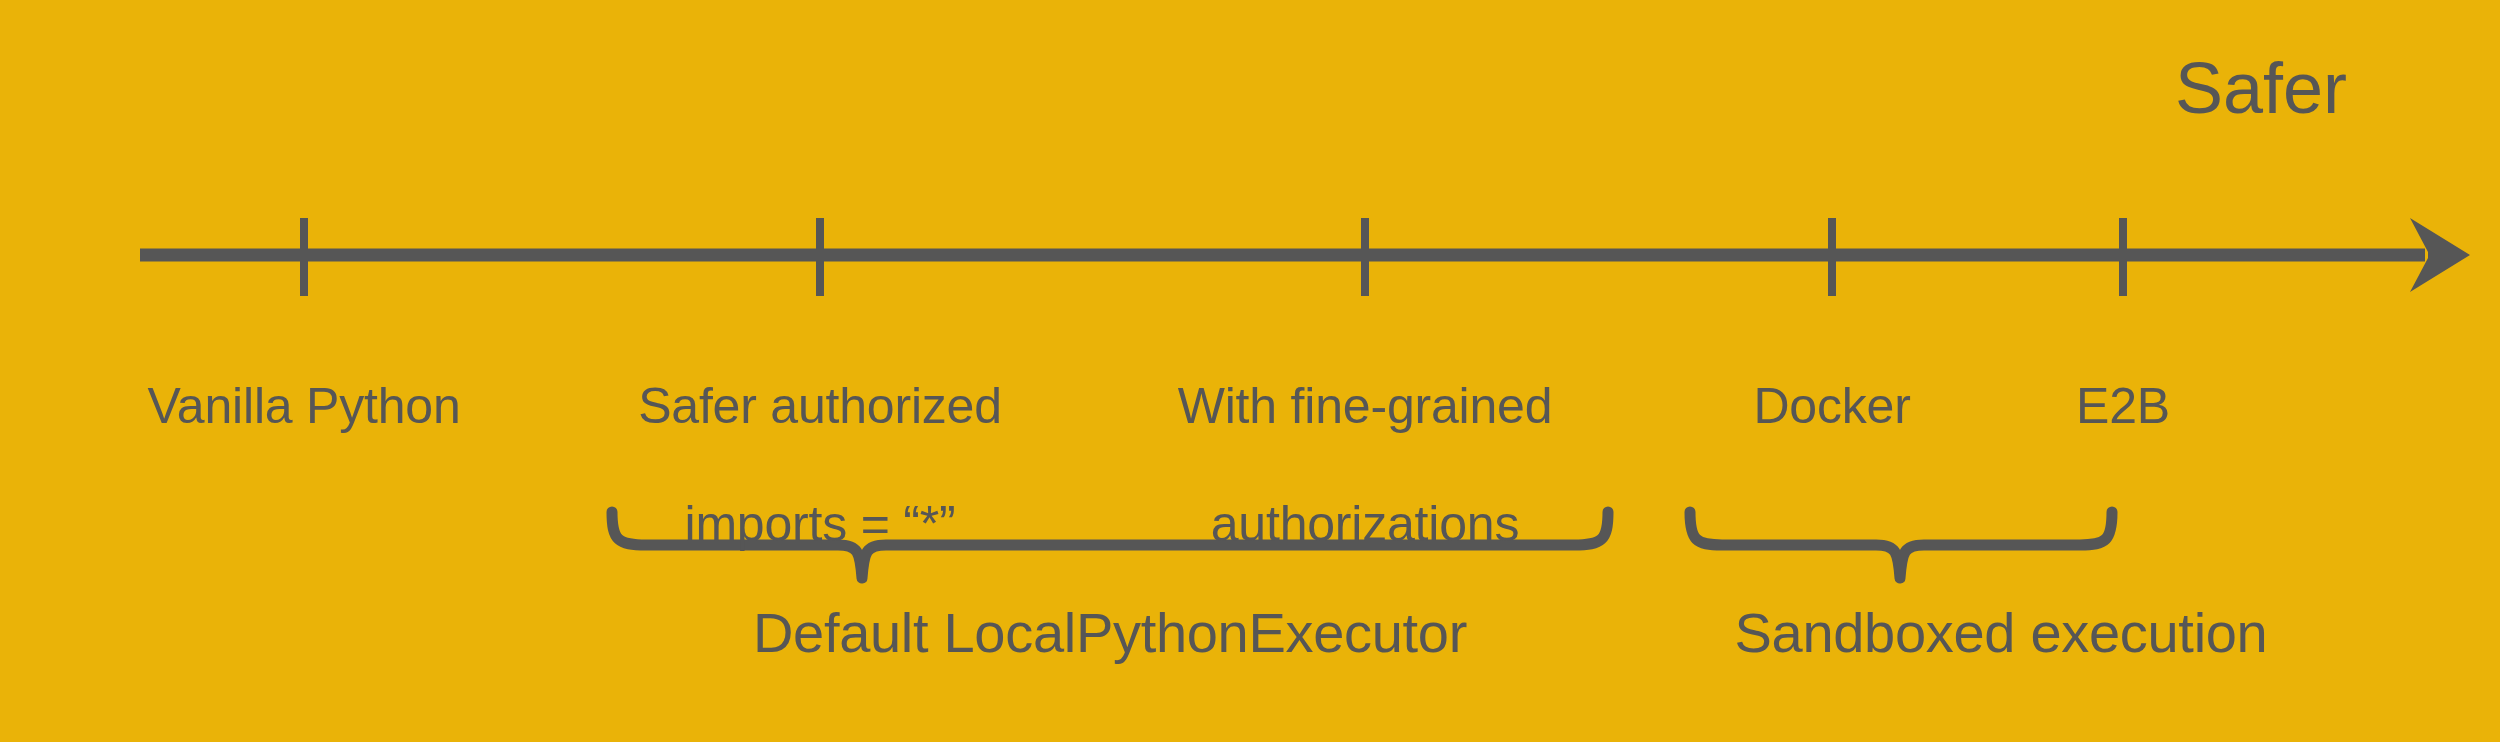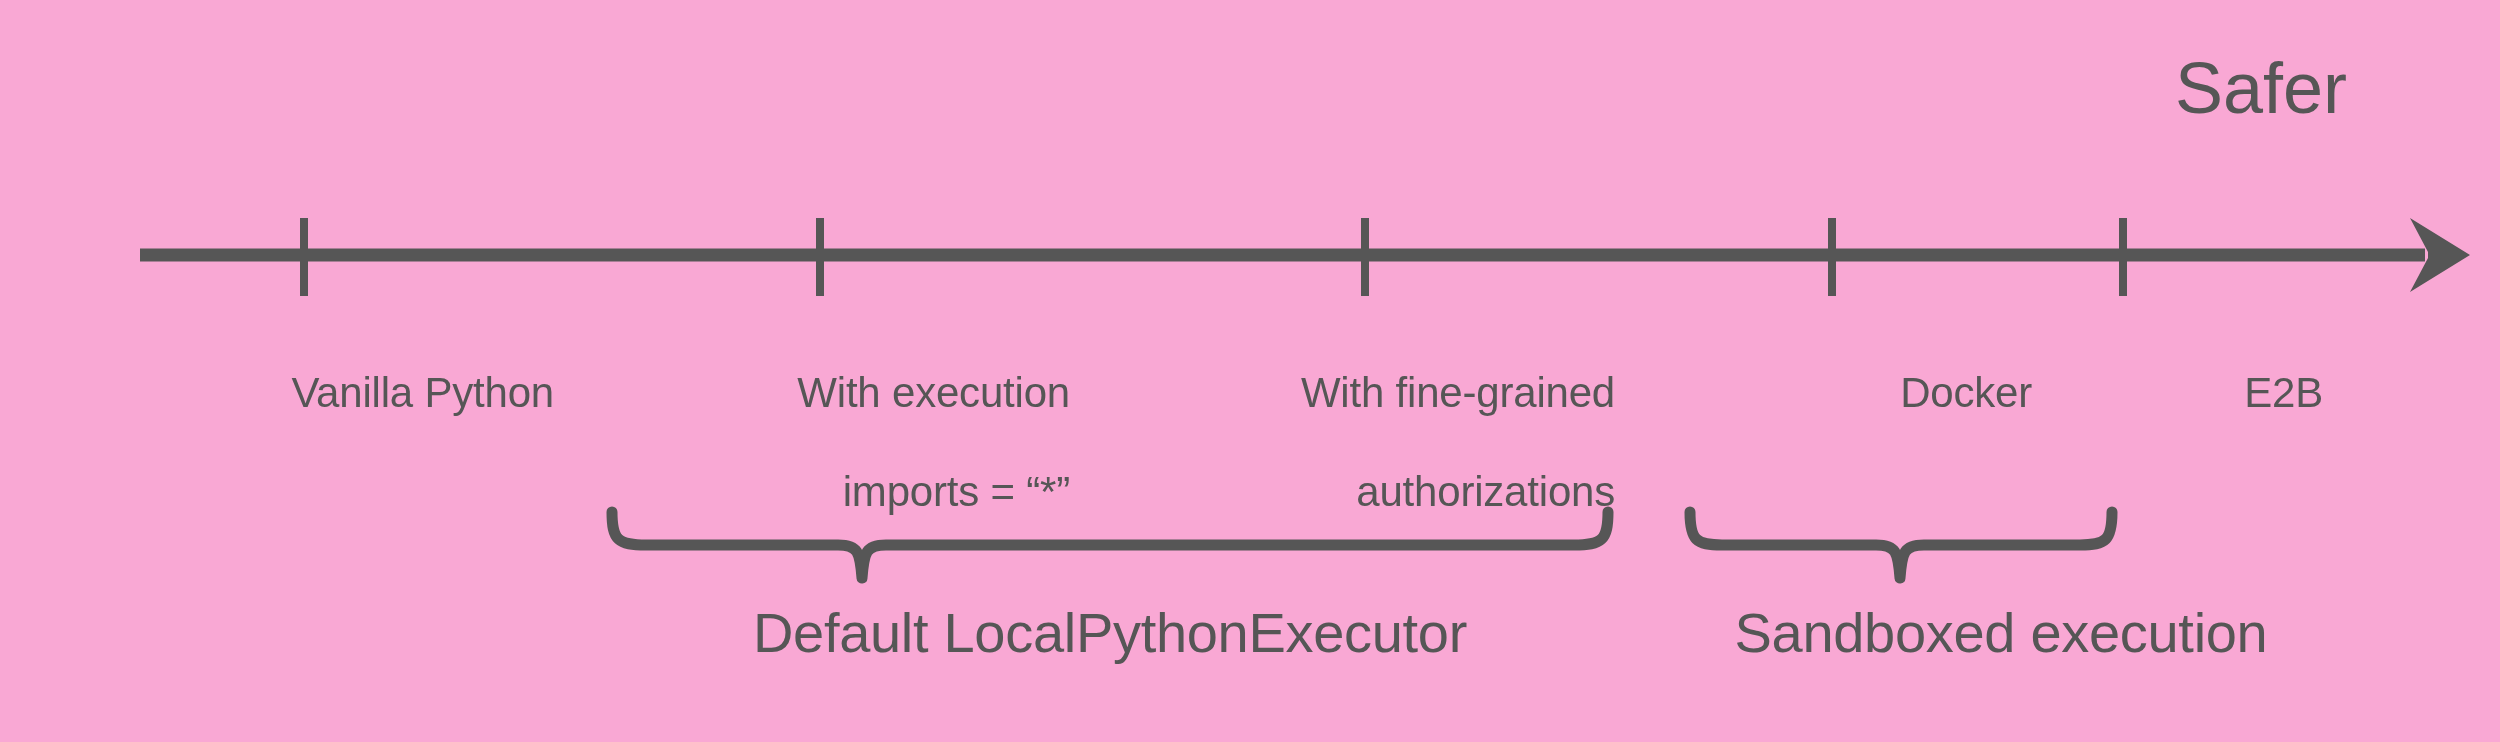--- a/index.html
+++ b/index.html
@@ -4,37 +4,37 @@
 <style>
   html, body {
     margin: 0;
     padding: 0;
     background: #ffffff;
   }
   #canvas {
     position: relative;
     width: 2500px;
     height: 742px;
-    background: #f9a8d4;
+    background: #eab308;
     overflow: hidden;
     font-family: "Liberation Sans", sans-serif;
     color: #565656;
   }
   #axis-svg, #braces-svg {
     position: absolute;
     left: 0;
     top: 0;
     width: 2500px;
     height: 742px;
     pointer-events: none;
   }
   .tick-label {
     position: absolute;
-    text-align: right;
-    font-size: 42px;
+    text-align: center;
+    font-size: 50px;
     line-height: 1.18;
     color: #565656;
     letter-spacing: -0.2px;
     white-space: pre-line;
   }
   .safer-label {
     position: absolute;
     font-size: 72px;
     line-height: 1;
     color: #565656;
@@ -85,21 +85,21 @@
              C 2106 545, 2112 540, 2112 512" fill="none" stroke="#565656" stroke-width="11" stroke-linecap="round" stroke-linejoin="round"></path>
   </svg>
 
   <div class="safer-label" style="left:2175px; top:52px;">Safer</div>
 
   <div class="tick-label" style="left:54px; top:318px; width:500px;">
     <div>Vanilla Python</div>
   </div>
 
   <div class="tick-label" style="left:570px; top:318px; width:500px;">
-    <div>With execution</div>
+    <div>Safer authorized</div>
     <div>imports = “*”</div>
   </div>
 
   <div class="tick-label" style="left:1632px; top:318px; width:400px;">
     <div>Docker</div>
   </div>
 
   <div class="tick-label" style="left:1115px; top:318px; width:500px;">
     <div>With fine-grained</div>
     <div>authorizations</div>

